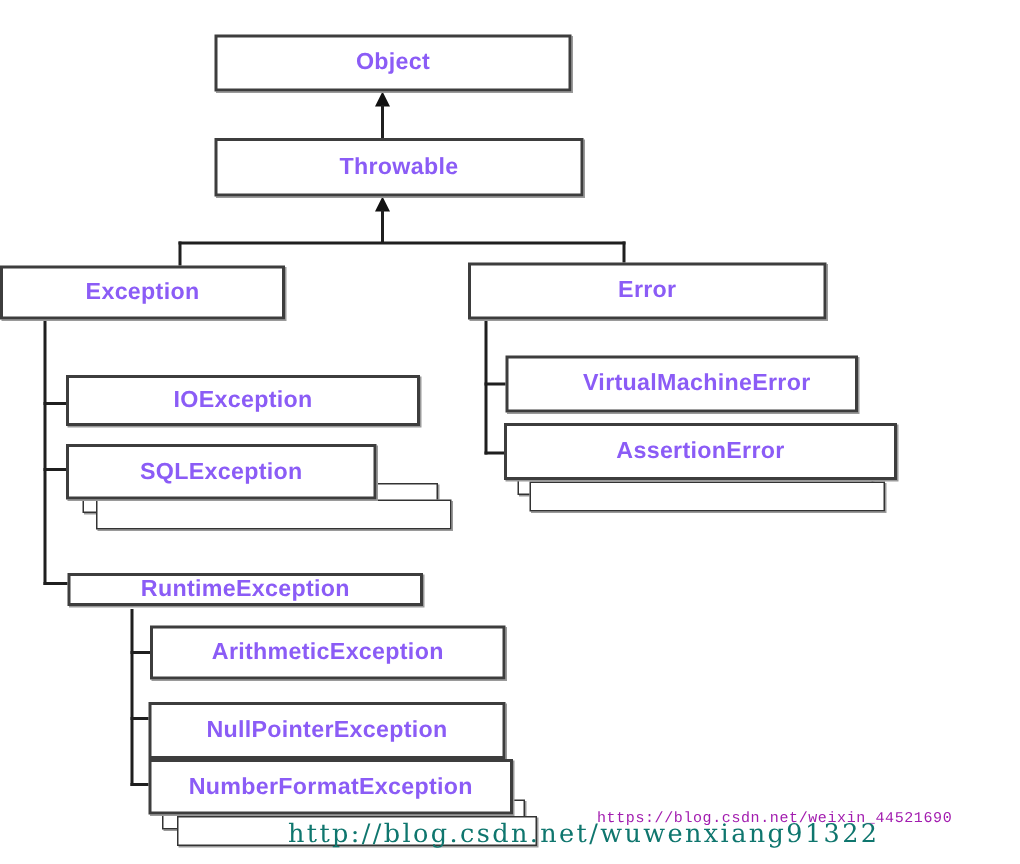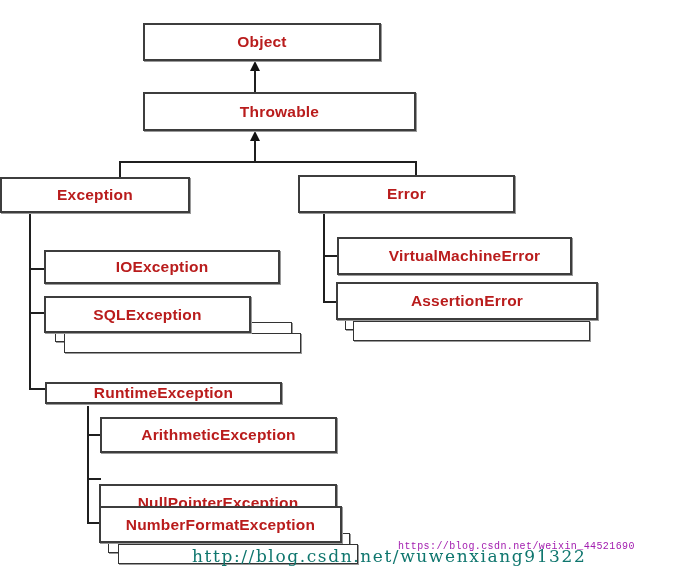--- a/index.html
+++ b/index.html
@@ -18,21 +18,21 @@
   .node {
     position: absolute;
     background: #ffffff;
     border: 2px solid #3d3d3d;
     box-shadow: 1px 1px 0 #9a9a9a;
     display: flex;
     align-items: center;
     justify-content: center;
     font-weight: bold;
     font-size: 15.5px;
-    color: #b91c1c;
+    color: #8b5cf6;
     letter-spacing: 0.2px;
     box-sizing: border-box;
   }
   .stack {
     position: absolute;
     background: #ffffff;
     border: 1.5px solid #333333;
     box-shadow: 1px 1px 0 #9a9a9a;
     box-sizing: border-box;
   }
@@ -102,30 +102,30 @@
   <div class="vline" style="left:87px;  top:406px; height:118px;"></div>
   <div class="hline" style="left:87px;  top:434px; width:15px;"></div>
   <div class="hline" style="left:87px;  top:478px; width:14px;"></div>
   <div class="hline" style="left:87px;  top:522px; width:14px;"></div>
 
   <div class="vline" style="left:323px; top:211px; height:92px;"></div>
   <div class="hline" style="left:323px; top:255px; width:16px;"></div>
   <div class="hline" style="left:323px; top:301px; width:15px;"></div>
 
   <div class="node" style="left:143px; top:23px;  width:238px; height:38px;">Object</div>
-  <div class="node" style="left:143px; top:92px;  width:273px; height:39px;">Throwable</div>
+  <div class="node" style="left:143px; top:92px;  width:246px; height:39px;">Throwable</div>
   <div class="node" style="left:0;   top:177px; width:190px; height:36px;">Exception</div>
-  <div class="node" style="left:298px; top:175px; width:217px; height:38px;">Error</div>
+  <div class="node" style="left:312px; top:175px; width:239px; height:38px;">Error</div>
 
   <div class="node" style="left:44px;  top:250px; width:236px; height:34px;">IOException</div>
   <div class="node" style="left:44px;  top:296px; width:207px; height:37px;">SQLException</div>
   <div class="node" style="left:45px;  top:382px; width:237px; height:22px;">RuntimeException</div>
 
   <div class="node" style="left:100px; top:417px; width:237px; height:36px;text-align:center;">ArithmeticException</div>
-  <div class="node" style="left:99px;  top:484px; width:238px; height:38px;text-decoration:underline;">NullPointerException</div>
+  <div class="node" style="left:99px;  top:468px; width:238px; height:38px;">NullPointerException</div>
   <div class="node" style="left:99px;  top:506px; width:243px; height:37px;">NumberFormatException</div>
 
   <div class="node" style="left:337px; top:237px; width:235px; height:38px;padding-left:20px;">VirtualMachineError</div>
   <div class="node" style="left:336px; top:282px; width:262px; height:38px;">AssertionError</div>
 
   <div class="watermark-secondary">https://blog.csdn.net/weixin_44521690</div>
   <div class="watermark-primary">http://blog.csdn.net/wuwenxiang91322</div>
 
 </div>
 

